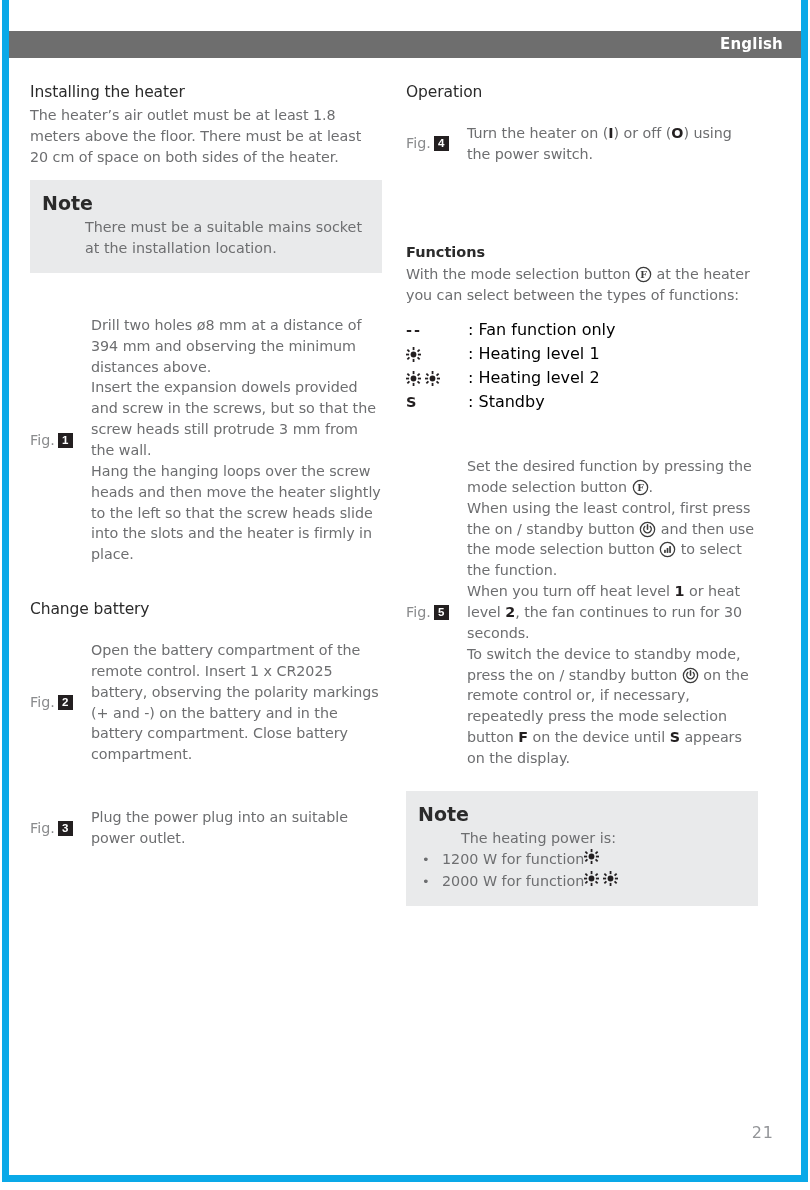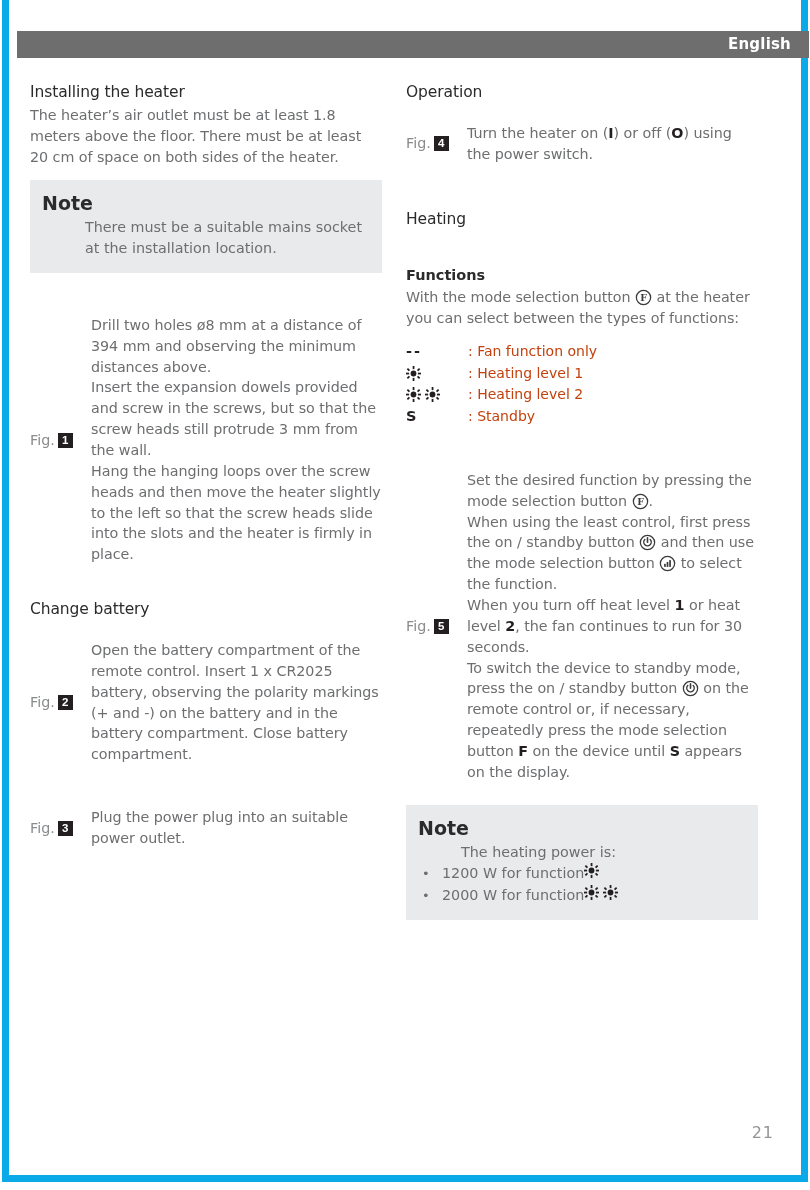--- a/index.html
+++ b/index.html
@@ -34,21 +34,20 @@
   #header-bar {
     position: absolute;
     left: 9px;
     top: 31px;
     width: 792px;
     height: 27px;
     background: #6e6e6e;
     display: flex;
     align-items: center;
     justify-content: flex-end;
-    margin-left: 8px;
   }
   #header-title {
     color: #ffffff;
     font-size: 15px;
     font-weight: bold;
     letter-spacing: 0.2px;
     padding-right: 18px;
     line-height: 1;
   }
 
@@ -179,22 +178,22 @@
   }
   .func-sym {
     flex: 0 0 62px;
     width: 62px;
     font-size: 14.5px;
     font-weight: bold;
     color: #231f20;
     white-space: nowrap;
   }
   .func-desc {
-    font-size: 14px;
-    color: #c2410c;
+    font-size: 16px;
+    color: #000000;
   }
 
   
   b.inline-bold { color: #231f20; font-weight: bold; }
 
   .sun-icon {
     display: inline-block;
     width: 15px;
     height: 15px;
     vertical-align: -3px;
@@ -287,21 +286,20 @@
 
     <div class="fig-row">
       <div class="fig-label">
         <span>Fig.</span><span class="fig-num">4</span>
       </div>
       <div class="fig-text"><span>Turn the heater on (</span><b class="inline-bold">I</b><span>) or off (</span><b class="inline-bold">O</b><span>) using the power switch.</span></div>
     </div>
 
     <div class="spacer-xl"></div>
 
-    <h2 class="section-title">Heating</h2>
 
     <div class="spacer-md"></div>
 
     <h3 class="sub-title">Functions</h3>
 
     <p class="body-text"><span>With the mode selection button </span><span class="circ-icon"><svg viewBox="0 0 20 20" width="17" height="17">
             <circle cx="10" cy="10" r="8.4" fill="none" stroke="#3a3a3a" stroke-width="1.5"></circle>
             <text x="10" y="14.2" font-family="DejaVu Serif, serif" font-size="11" font-weight="bold" fill="#3a3a3a" text-anchor="middle">F</text>
           </svg></span><span> at the heater you can select between the types of functions:</span></p>
 

